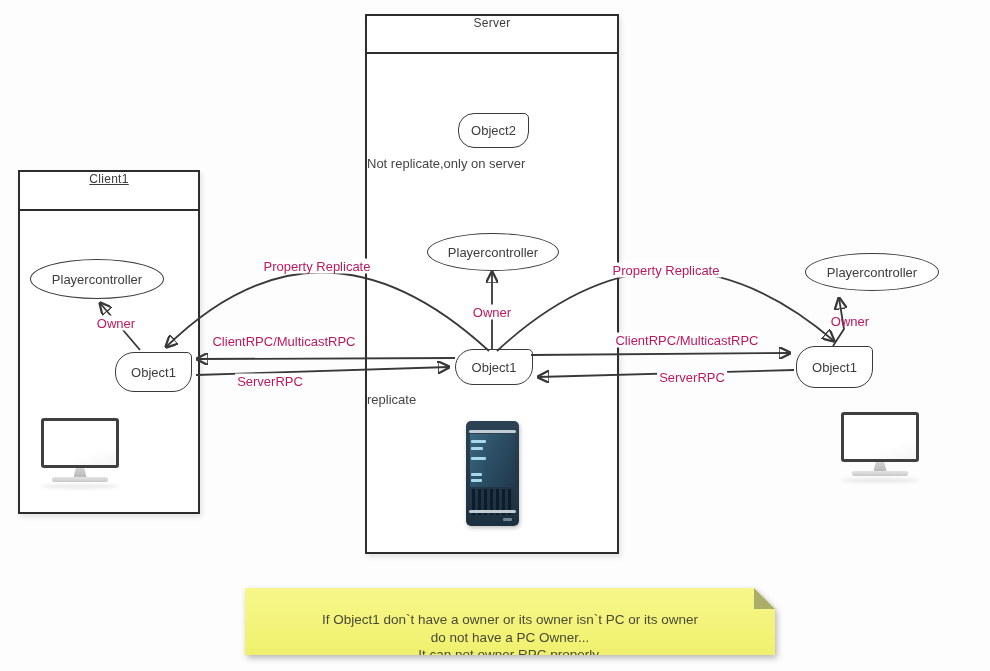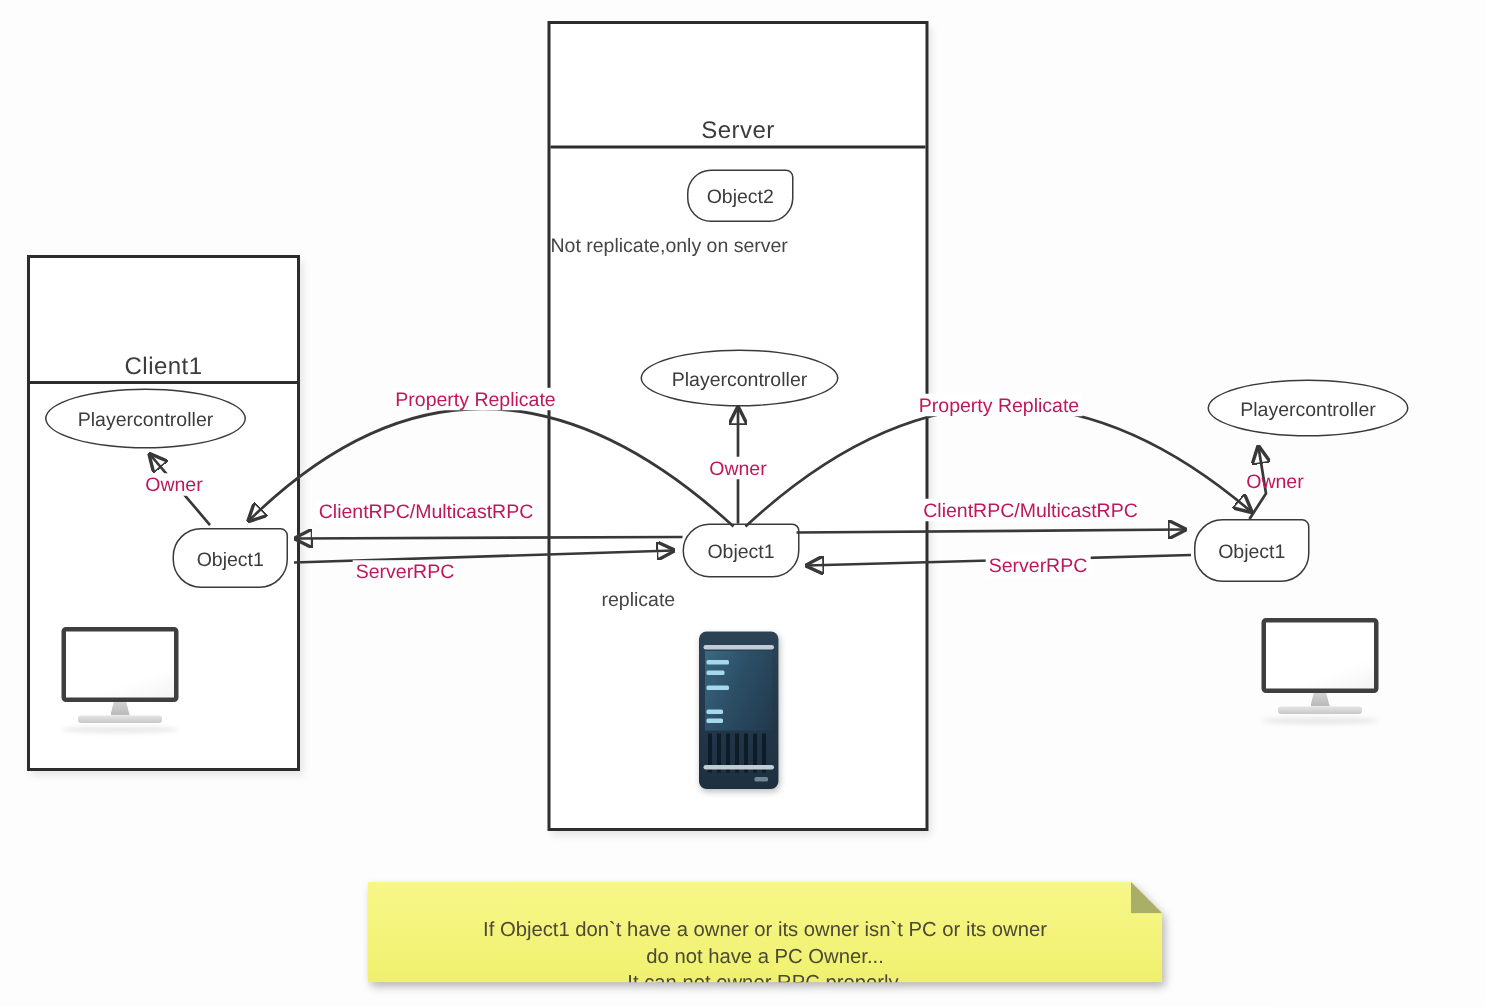--- a/index.html
+++ b/index.html
@@ -1,21 +1,21 @@
 <!DOCTYPE html>
 <html><head>
 <meta charset="utf-8">
 <style>
   html,body{margin:0;padding:0;background:#fff;}
   body{font-family:"Liberation Sans",sans-serif;color:#3c3c3c;}
   .canvas{position:relative;width:990px;height:671px;background:#fdfdfd;overflow:hidden;}
 
   
   .box{position:absolute;border:2px solid #2d2d2d;background:#fff;box-shadow:2px 3px 5px rgba(0,0,0,.10);}
-  .box-header{display:flex;align-items:flex-end;justify-content:center;border-bottom:2px solid #2d2d2d;font-size:16px;color:#3c3c3c;letter-spacing:.3px;margin-top:45px;}
+  .box-header{display:flex;align-items:flex-start;justify-content:center;border-bottom:2px solid #2d2d2d;font-size:12px;color:#3c3c3c;letter-spacing:.3px;}
 
   
   .shape{position:absolute;border:1.8px solid #3a3a3a;background:#fff;display:flex;align-items:center;justify-content:center;font-size:13px;color:#3c3c3c;white-space:nowrap;z-index:3;}
   .ellipse{border-radius:50%;}
   .obj{border-radius:19px 5px 19px 19px;text-align:center;}
   .obj-sm{border-radius:16px 5px 16px 16px;}
 
   
   .caption{position:absolute;left:0;right:0;text-align:left;font-size:13px;color:#454545;}
   .edge-label{position:absolute;transform:translate(-50%,-50%);font-size:13px;color:#be185d;background:#fff;padding:0 2px;white-space:nowrap;z-index:5;}
@@ -53,21 +53,21 @@
         text-align:center;font-size:13.5px;line-height:17.5px;color:#4a4a36;padding-top:23px;box-sizing:border-box;}
   .note-fold{position:absolute;right:0;top:0;width:21px;height:21px;background:#a9ae69;
              clip-path:polygon(0 0,100% 100%,0 100%);}
 </style>
 </head>
 <body>
 
 <div class="canvas">
 
   <div class="box" style="left:18px;top:170px;width:178px;height:340px;">
-    <div class="box-header" style="height:37px;">
+    <div class="box-header" style="height:37px;text-decoration:underline;">
       <span>Client1</span>
     </div>
   </div>
   <div class="shape ellipse" style="left:30px;top:259px;width:132px;height:38px;">
     <span>Playercontroller</span>
   </div>
   <div class="shape obj" style="left:115px;top:352px;width:75px;height:38px;">
     <span>Object1</span>
   </div>
   <div class="monitor" style="left:38px;top:418px;">
@@ -88,21 +88,21 @@
     <div class="mon-neck"></div>
     <div class="mon-base"></div>
     <div class="mon-shadow"></div>
   </div>
 
   <div class="box" style="left:365px;top:14px;width:250px;height:536px;">
     <div class="box-header" style="height:36px;">
       <span>Server</span>
     </div>
     <div class="caption" style="top:140px;">Not replicate,only on server</div>
-    <div class="caption" style="top:376px;padding-left:34px;">replicate</div>
+    <div class="caption" style="top:376px;">replicate</div>
   </div>
   <div class="shape obj-sm" style="left:458px;top:113px;width:69px;height:33px;">
     <span>Object2</span>
   </div>
   <div class="shape ellipse" style="left:427px;top:233px;width:130px;height:36px;">
     <span>Playercontroller</span>
   </div>
   <div class="shape obj" style="left:455px;top:349px;width:76px;height:34px;">
     <span>Object1</span>
   </div>

